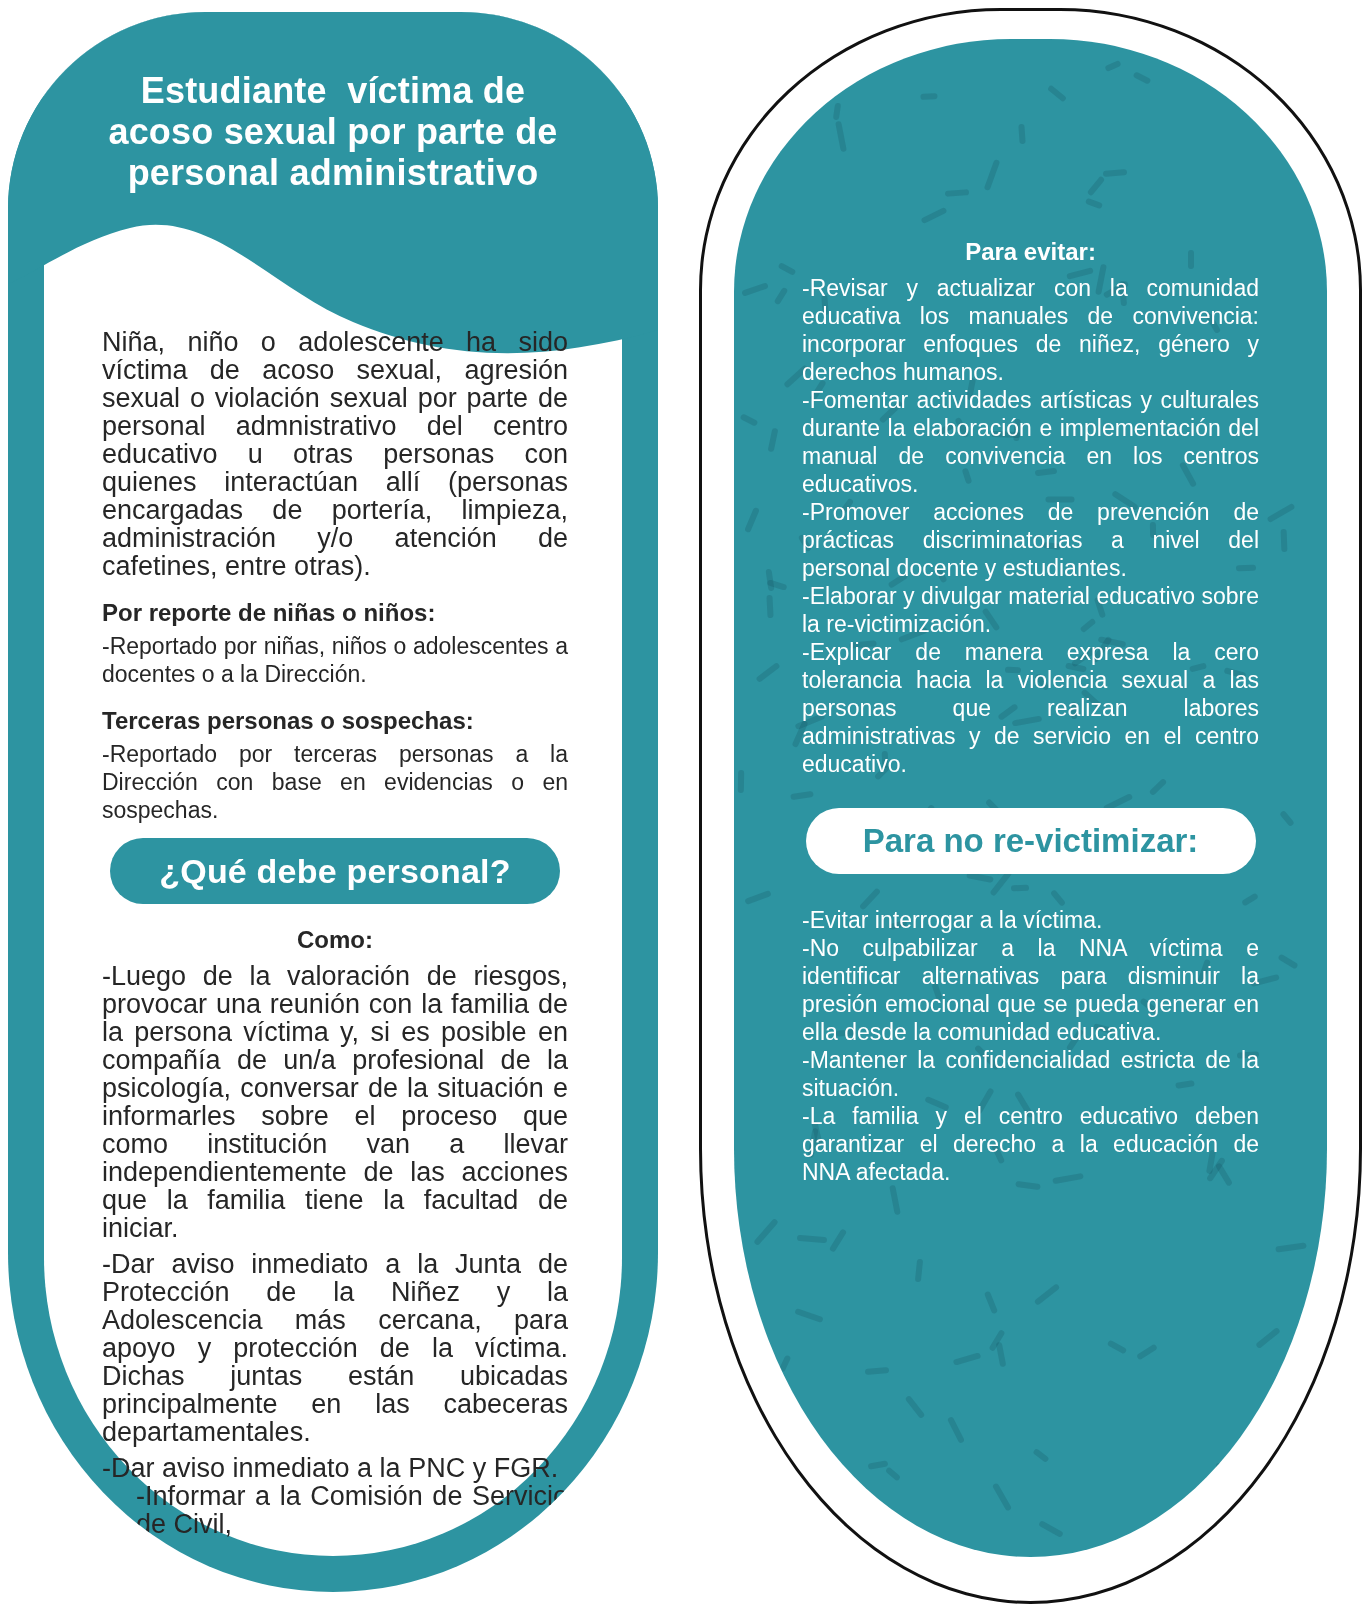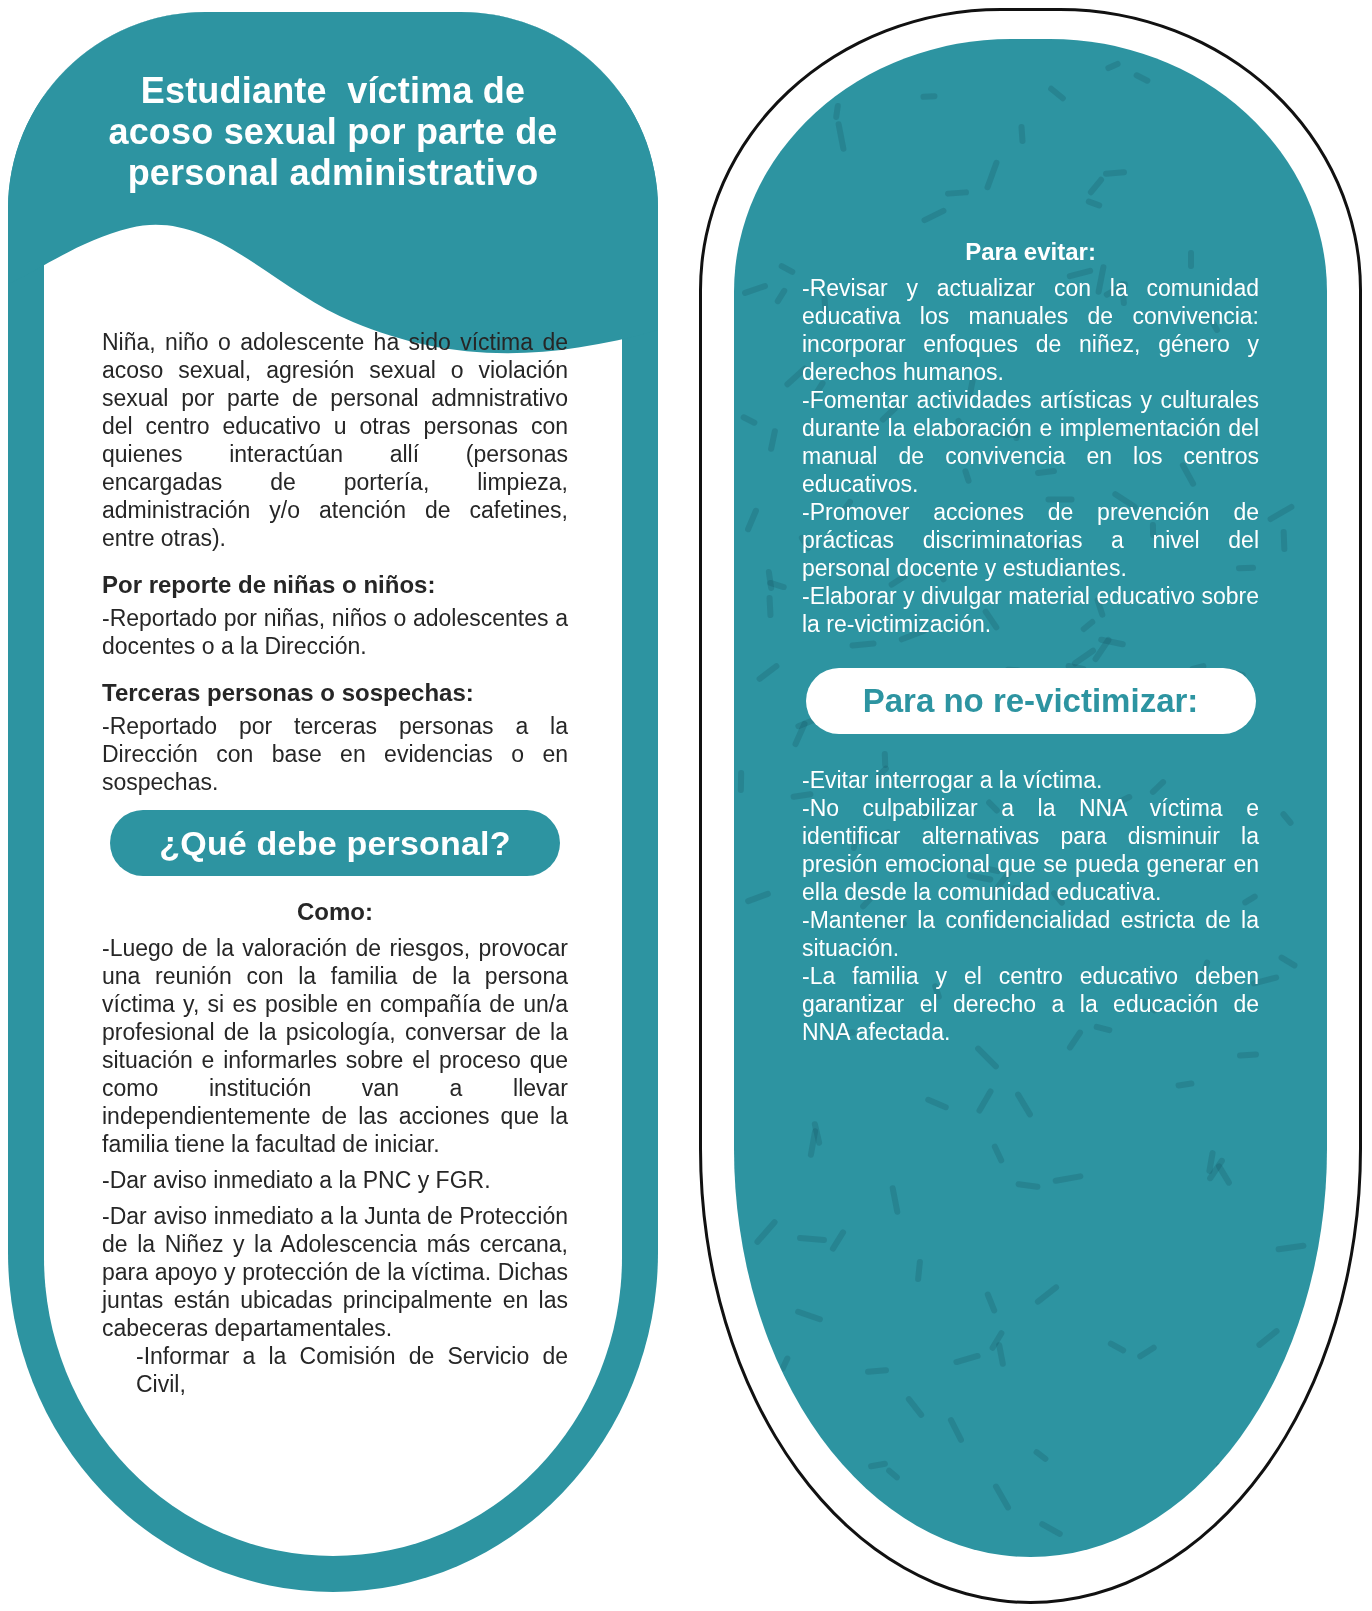--- a/index.html
+++ b/index.html
@@ -35,21 +35,21 @@
   .left-wave path{fill:var(--teal);}
   .left-title{
     position:absolute;z-index:3;left:45px;right:45px;top:58px;
     color:#ffffff;font-weight:bold;font-size:36px;line-height:41px;
     text-align:center;white-space:pre-wrap;letter-spacing:0.2px;
   }
   .left-content{
     position:absolute;z-index:3;left:94px;right:90px;top:316px;
   }
   .para{
-    font-size:23px;line-height:28px;text-align:justify;
+    font-size:27px;line-height:28px;text-align:justify;
   }
   .teal-pill{
     width:450px;height:66px;margin:14px auto 0 auto;
     background:var(--teal);border-radius:33px;
     display:flex;align-items:center;justify-content:center;
     color:#ffffff;font-weight:bold;font-size:34px;letter-spacing:0.2px;
   }
   .sub-h{
     font-size:24px;font-weight:bold;line-height:30px;margin-top:18px;
   }
@@ -124,22 +124,22 @@
     <h2 class="sub-h">Terceras personas o sospechas:</h2>
     <p class="sub-b">-Reportado por terceras personas a la Dirección con base en evidencias o en sospechas.</p>
 
     <div class="teal-pill">
       <span>¿Qué debe personal?</span>
     </div>
 
     <h2 class="aviso">Como:</h2>
 
     <p class="para act">-Luego de la valoración de riesgos, provocar una reunión con la familia de la persona víctima y, si es posible en compañía de un/a profesional de la psicología, conversar de la situación e informarles sobre el proceso que como institución van a llevar independientemente de las acciones que la familia tiene la facultad de iniciar.</p>
+    <p class="para act">-Dar aviso inmediato a la Junta de Protección de la Niñez y la Adolescencia más cercana, para apoyo y protección de la víctima. Dichas juntas están ubicadas principalmente en las cabeceras departamentales.</p>
     <p class="para act">-Dar aviso inmediato a la PNC y FGR.</p>
-    <p class="para act">-Dar aviso inmediato a la Junta de Protección de la Niñez y la Adolescencia más cercana, para apoyo y protección de la víctima. Dichas juntas están ubicadas principalmente en las cabeceras departamentales.</p>
     <p class="para act act-indent">-Informar a la Comisión de Servicio de Civil,</p>
   </div>
 </section>
 
 <section class="right-outer">
   <div class="right-inner">
     <div class="confetti">
         <i style="left:283px;top:840px;height:18px;transform:rotate(88deg)"></i>
         <i style="left:256px;top:759px;height:17px;transform:rotate(316deg)"></i>
         <i style="left:339px;top:618px;height:21px;transform:rotate(281deg)"></i>
@@ -294,20 +294,21 @@
 
     <div class="right-content">
 
       <h2 class="evitar-h">Para evitar:</h2>
 
       <div class="avoid-list">
         <p class="wpara">-Revisar y actualizar con la comunidad educativa los manuales de convivencia: incorporar enfoques de niñez, género y derechos humanos.</p>
         <p class="wpara">-Fomentar actividades artísticas y culturales durante la elaboración e implementación del manual de convivencia en los centros educativos.</p>
         <p class="wpara">-Promover acciones de prevención de prácticas discriminatorias a nivel del personal docente y estudiantes.</p>
         <p class="wpara">-Elaborar y divulgar material educativo sobre la re-victimización.</p>
+        <p class="wpara">-Explicar de manera expresa la cero tolerancia hacia la violencia sexual a las personas que realizan labores administrativas y de servicio en el centro educativo.</p>
       </div>
 
       <div class="white-pill small">
         <span>Para no re-victimizar:</span>
       </div>
 
       <div class="nr-list">
         <p class="wpara">-Evitar interrogar a la víctima.</p>
         <p class="wpara">-No culpabilizar a la NNA víctima e identificar alternativas para disminuir la presión emocional que se pueda generar en ella desde la comunidad educativa.</p>
         <p class="wpara">-Mantener la confidencialidad estricta de la situación.</p>

